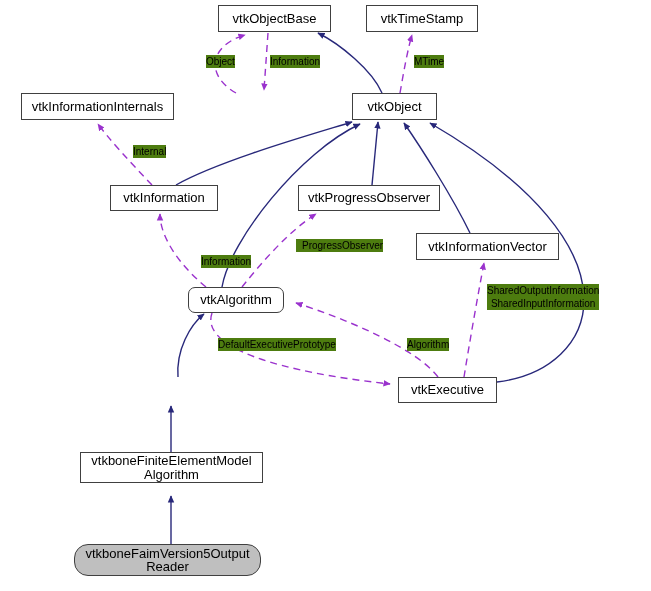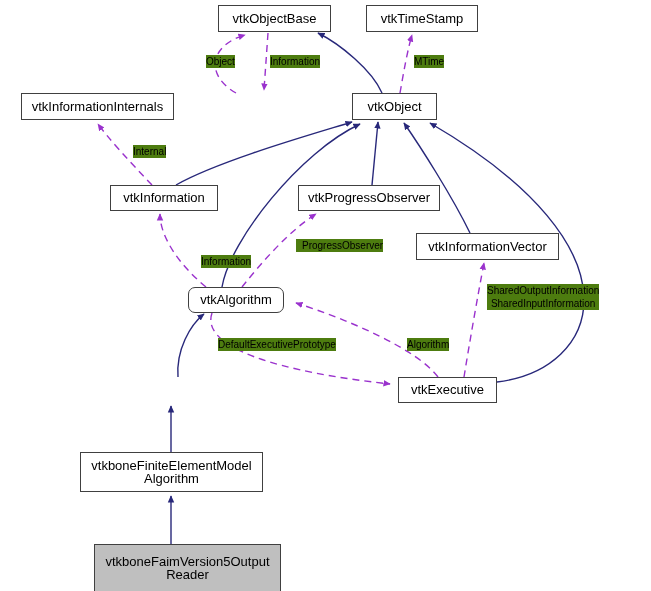--- a/index.html
+++ b/index.html
@@ -128,24 +128,24 @@
 
   <div class="node" style="left:298px; top:185px; width:142px; height:26px;">vtkProgressObserver</div>
 
   <div class="node" style="left:416px; top:233px; width:143px; height:27px;">vtkInformationVector</div>
 
   <div class="node" style="left:188px; top:287px; width:96px; height:26px;border-radius:7px;">vtkAlgorithm</div>
 
 
   <div class="node" style="left:398px; top:377px; width:99px; height:26px;">vtkExecutive</div>
 
-  <div class="node" style="left:80px; top:452px; width:183px; height:40px;">vtkboneFiniteElementModel
+  <div class="node" style="left:80px; top:452px; width:183px; height:31px;">vtkboneFiniteElementModel
 Algorithm</div>
 
-  <div class="node highlight" style="left:94px; top:544px; width:187px; height:48px;">vtkboneFaimVersion5Output
+  <div class="node highlight" style="left:74px; top:544px; width:187px; height:32px;border-radius:14px;">vtkboneFaimVersion5Output
 Reader</div>
 
   <div class="edge-label" style="left:206px; top:55px;">Object</div>
 
   <div class="edge-label" style="left:270px; top:55px;">Information</div>
 
   <div class="edge-label" style="left:414px; top:55px;">MTime</div>
 
   <div class="edge-label" style="left:133px; top:145px;">Internal</div>
 

